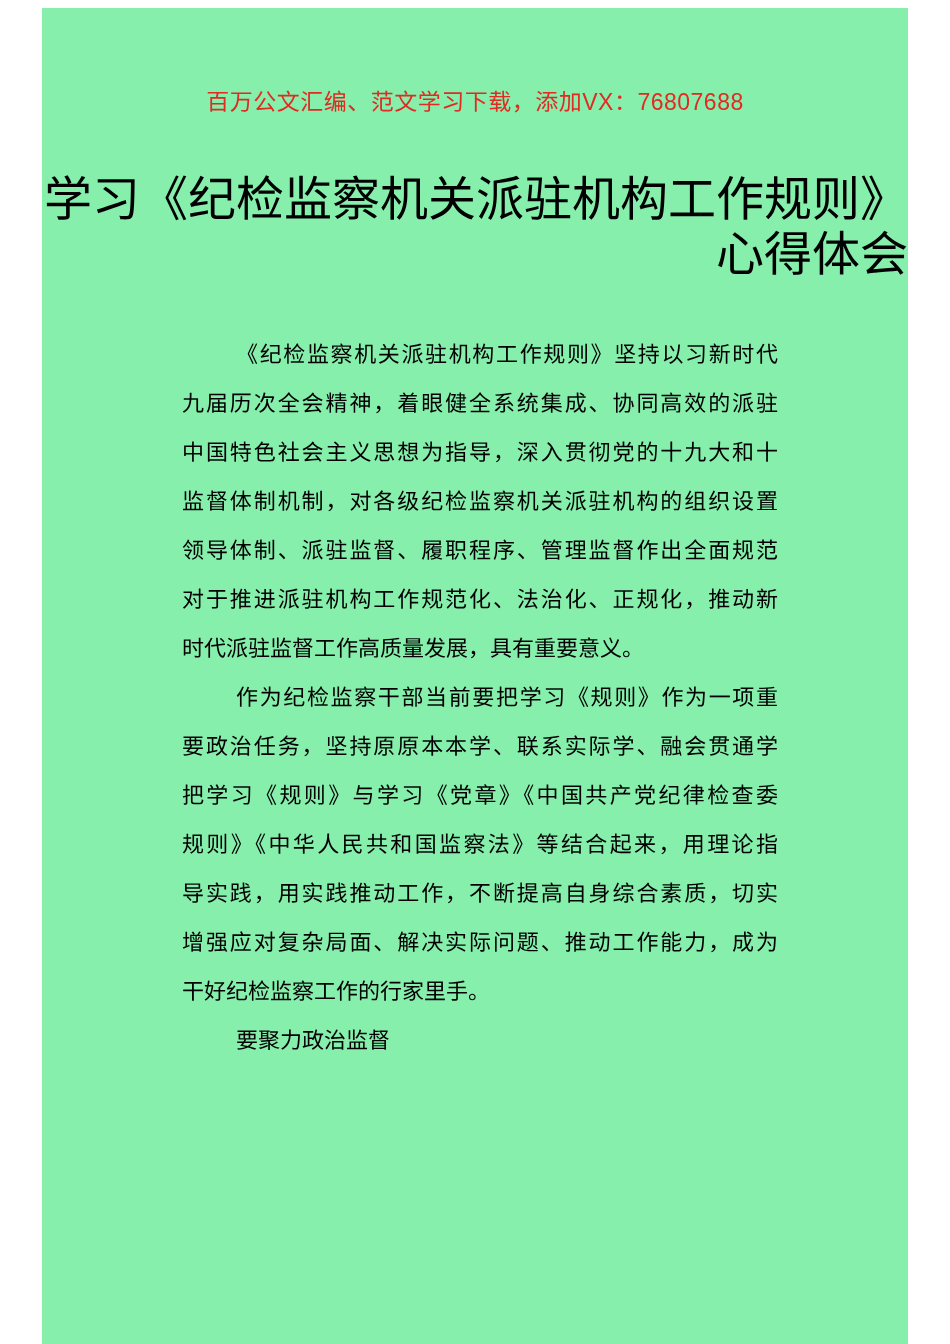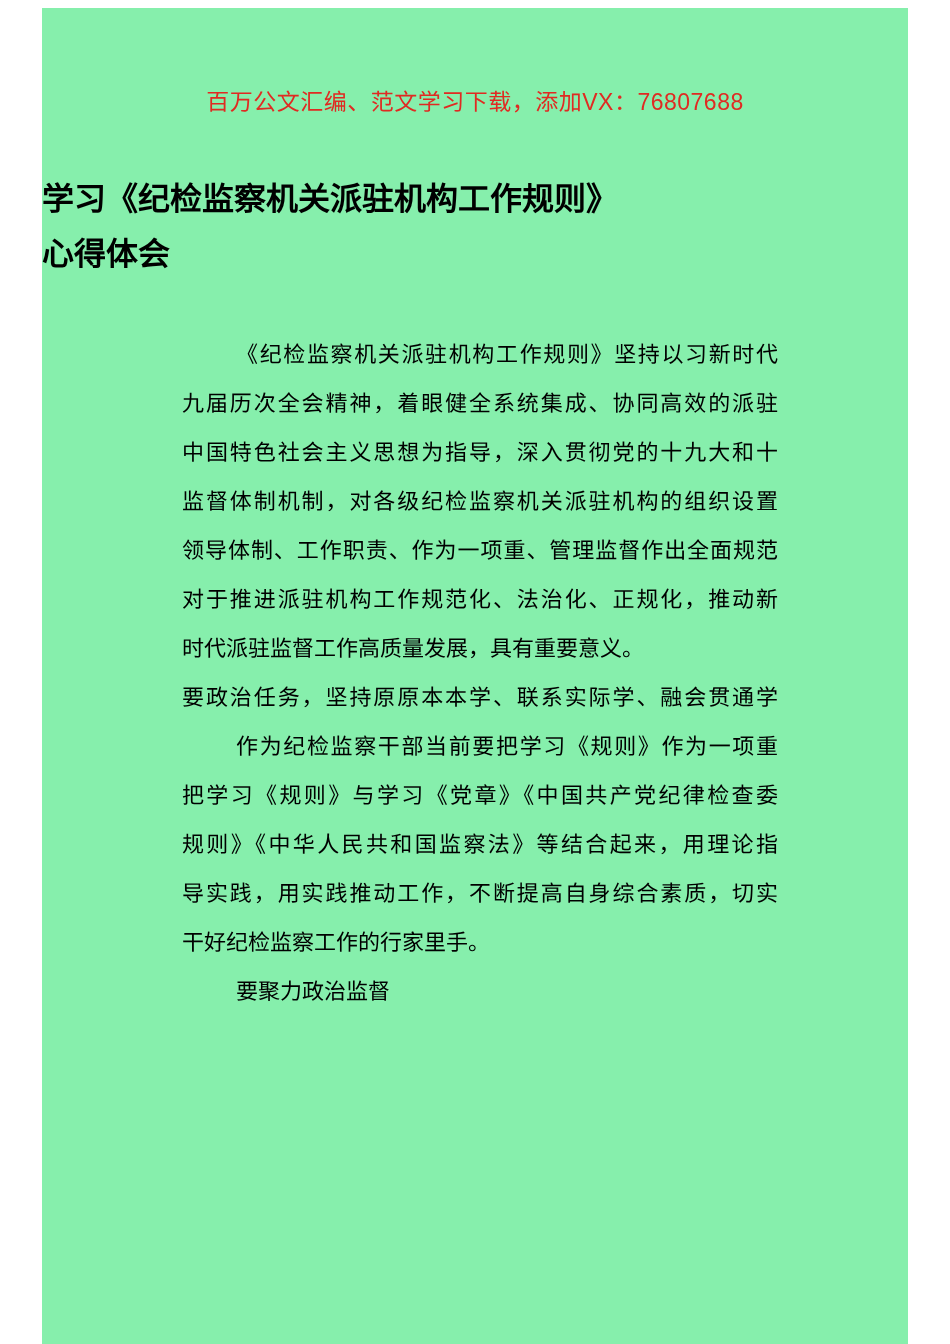--- a/index.html
+++ b/index.html
@@ -19,23 +19,23 @@
   .watermark {
     padding-top: 82px;
     text-align: center;
     font-size: 23px;
     line-height: 24px;
     color: #e02a22;
     letter-spacing: 0.5px;
   }
   .title {
     margin-top: 58px;
-    text-align: left;
-    font-size: 32px;
-    font-weight: 700;
+    text-align: right;
+    font-size: 48px;
+    font-weight: 400;
     line-height: 55px;
     letter-spacing: 0;
   }
   .title .title-line { display: block; }
   .content {
     margin-top: 48px;
     padding-left: 140px;
     padding-right: 130px;
   }
   .paragraph { margin: 0; }
@@ -63,29 +63,30 @@
     <span class="title-line">学习《纪检监察机关派驻机构工作规则》</span>
     <span class="title-line">心得体会</span>
   </h1>
 
   <div class="content" id="content">
       <div class="paragraph">
         <div class="line full indent">《纪检监察机关派驻机构工作规则》坚持以习新时代</div>
         <div class="line full">九届历次全会精神，着眼健全系统集成、协同高效的派驻</div>
         <div class="line full">中国特色社会主义思想为指导，深入贯彻党的十九大和十</div>
         <div class="line full">监督体制机制，对各级纪检监察机关派驻机构的组织设置</div>
-        <div class="line full">领导体制、工作职责、作为一项重、管理监督作出全面规范</div>
+        <div class="line full">领导体制、派驻监督、履职程序、管理监督作出全面规范</div>
         <div class="line full">对于推进派驻机构工作规范化、法治化、正规化，推动新</div>
         <div class="line">时代派驻监督工作高质量发展，具有重要意义。</div>
       </div>
       <div class="paragraph">
+        <div class="line full indent">作为纪检监察干部当前要把学习《规则》作为一项重</div>
         <div class="line full">要政治任务，坚持原原本本学、联系实际学、融会贯通学</div>
-        <div class="line full indent">作为纪检监察干部当前要把学习《规则》作为一项重</div>
         <div class="line full">把学习《规则》与学习《党章》《中国共产党纪律检查委</div>
         <div class="line full">规则》《中华人民共和国监察法》等结合起来，用理论指</div>
         <div class="line full">导实践，用实践推动工作，不断提高自身综合素质，切实</div>
+        <div class="line full">增强应对复杂局面、解决实际问题、推动工作能力，成为</div>
         <div class="line">干好纪检监察工作的行家里手。</div>
       </div>
       <div class="paragraph">
         <div class="line indent">要聚力政治监督</div>
       </div>
     </div>
 </div>
 
 </body></html>

